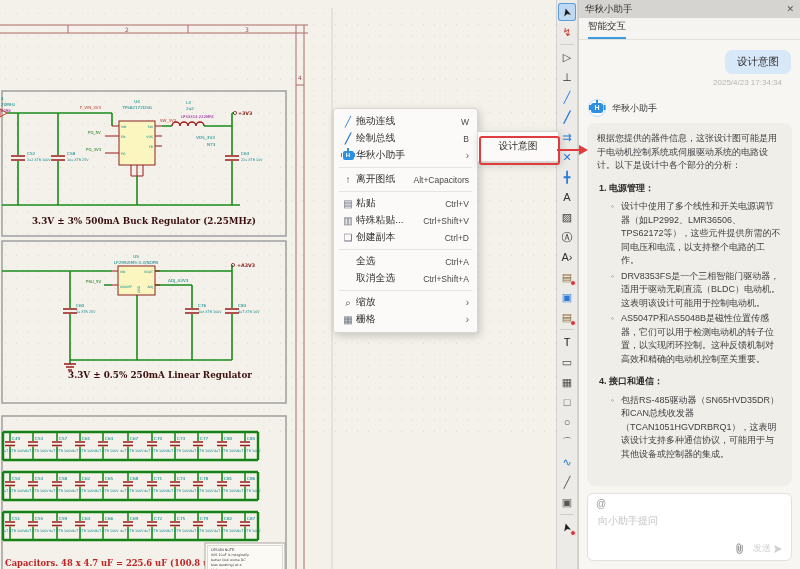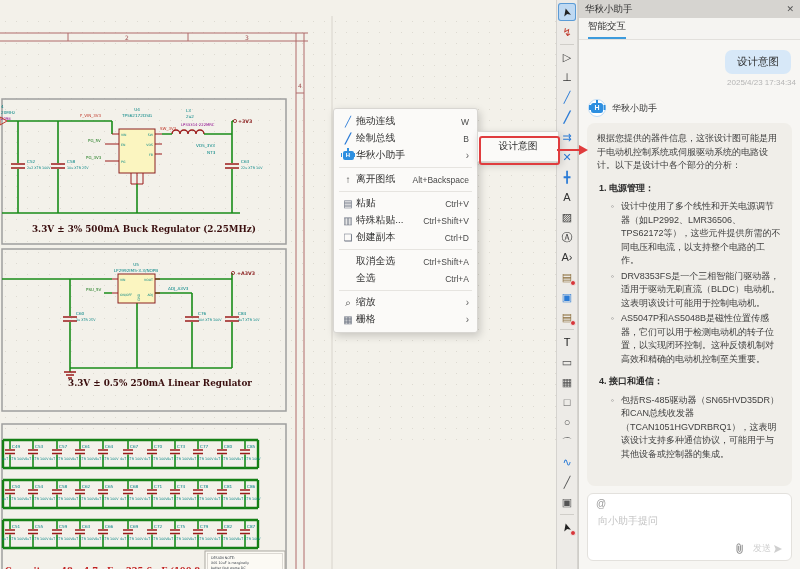--- a/index.html
+++ b/index.html
@@ -1,19 +1,19 @@
 <!DOCTYPE html>
 <html><head>
 <meta charset="utf-8">
 <style>
   html,body{margin:0;padding:0;background:#fff;font-family:"Liberation Sans",sans-serif;}
   #stage{position:relative;width:800px;height:569px;overflow:hidden;background:#F3F1EA;outline:1px solid #B5B2AC;}
 
   
-  #canvas{position:absolute;left:0;top:16px;width:556px;height:424px;
+  #canvas{position:absolute;left:0;top:8px;width:556px;height:424px;
     background-color:#F3F1EA;
     background-image:radial-gradient(circle,rgba(110,100,80,.16) .6px,transparent .8px);
     background-size:11px 11px;}
   #schsvg{position:absolute;left:0;top:0;}
   .wire{stroke:#1a8c1a;stroke-width:1.6;fill:none;}
   .bus{stroke:#158015;stroke-width:2.4;fill:none;}
   .dev{stroke:#9B1B1B;stroke-width:1.5;fill:none;}
   .stub{stroke:#9B1B1B;stroke-width:1;fill:none;}
   .icbox{fill:#FBF5C0;stroke:#8B2020;stroke-width:1;}
   .graybox{fill:none;stroke:#9E9E9E;stroke-width:1.5;}
@@ -49,21 +49,21 @@
   #panel-header{height:18px;background:#D6D4D0;display:flex;align-items:center;
     padding:0 6px;font-size:9.5px;color:#333;flex:0 0 auto;}
   #panel-header .sp{flex:1;}
   #panel-close{font-size:9px;color:#555;cursor:pointer;}
   #tabrow{height:21px;border-bottom:1px solid #E2E0DC;display:flex;align-items:flex-end;
     padding-left:9px;flex:0 0 auto;background:#F5F4F1;}
   #tab-smart{font-size:9.5px;color:#2F2F2F;padding-bottom:4px;border-bottom:2px solid #3D9BDC;cursor:pointer;}
   #panel-body{flex:1;display:flex;flex-direction:column;min-height:0;overflow:hidden;}
   #bubble{align-self:flex-end;margin:10px 9px 0 0;background:#D7E8F8;border-radius:7px;
     padding:5px 12px;font-size:10.5px;color:#2F2F2F;cursor:pointer;}
-  #time{align-self:flex-end;margin:4px 4px 0 0;font-size:8px;color:#B5B5B5;}
+  #time{align-self:flex-end;margin:4px 18px 0 0;font-size:8px;color:#B5B5B5;}
   #asst-row{display:flex;align-items:center;gap:6px;margin:12px 0 6px 9px;}
   .avatar{width:18px;height:18px;border-radius:50%;background:#fff;border:1px solid #BFDCF5;
     display:flex;align-items:center;justify-content:center;box-sizing:border-box;}
   .robot{position:relative;width:12px;height:10px;background:#2D8FE0;border-radius:2.5px;
     color:#fff;font-size:7px;font-weight:bold;text-align:center;line-height:10px;}
   .robot::before{content:"";position:absolute;top:-3px;left:5px;width:2px;height:3px;background:#2D8FE0;}
   .robot::after{content:"";position:absolute;top:2px;left:-2.5px;width:2px;height:5px;background:#2D8FE0;
     box-shadow:14.5px 0 0 #2D8FE0;}
   #asst-name{font-size:9px;color:#3A3A3A;}
   #card{flex:1;min-height:0;overflow:hidden;margin:0 8px;background:#F0EEE9;border-radius:8px;
@@ -544,48 +544,48 @@
         <span class="mi">
           <span class="robot mini">H</span>
         </span>
         <span class="ml">华秋小助手</span>
         <span class="ma">›</span>
       </div>
       <div class="msep"></div>
       <div class="mrow">
         <span class="mi" style="color: rgb(68, 68, 68);">↑</span>
         <span class="ml">离开图纸</span>
-        <span class="ms">Alt+Backspace</span>
+        <span class="ms">Alt+Capacitors</span>
       </div>
       <div class="msep"></div>
       <div class="mrow">
         <span class="mi" style="color: rgb(107, 114, 128);">▤</span>
         <span class="ml">粘贴</span>
         <span class="ms">Ctrl+V</span>
       </div>
       <div class="mrow">
         <span class="mi" style="color: rgb(107, 114, 128);">▥</span>
         <span class="ml">特殊粘贴...</span>
         <span class="ms">Ctrl+Shift+V</span>
       </div>
       <div class="mrow">
         <span class="mi" style="color: rgb(107, 114, 128);">❏</span>
         <span class="ml">创建副本</span>
         <span class="ms">Ctrl+D</span>
       </div>
       <div class="msep"></div>
       <div class="mrow">
         <span class="mi"></span>
+        <span class="ml">全选</span>
+        <span class="ms">Ctrl+A</span>
+      </div>
+      <div class="mrow">
+        <span class="mi"></span>
         <span class="ml">取消全选</span>
         <span class="ms">Ctrl+Shift+A</span>
-      </div>
-      <div class="mrow">
-        <span class="mi"></span>
-        <span class="ml">全选</span>
-        <span class="ms">Ctrl+A</span>
       </div>
       <div class="msep"></div>
       <div class="mrow">
         <span class="mi" style="color: rgb(68, 68, 68);">⌕</span>
         <span class="ml">缩放</span>
         <span class="ma">›</span>
       </div>
       <div class="mrow">
         <span class="mi" style="color: rgb(107, 114, 128);">▦</span>
         <span class="ml">栅格</span>

